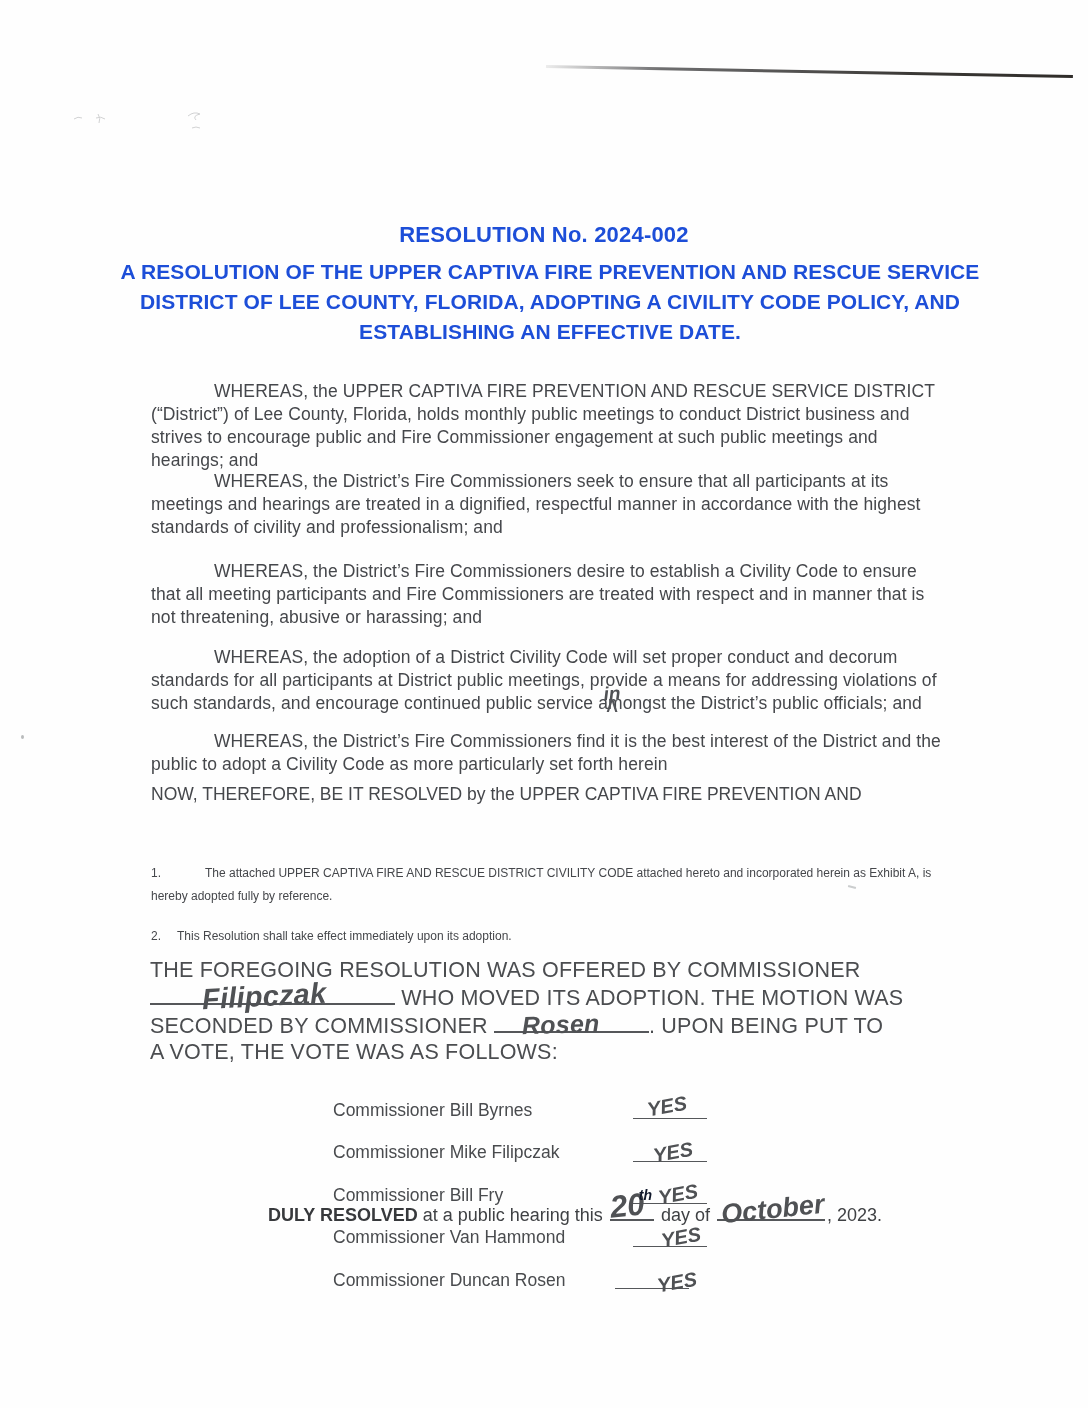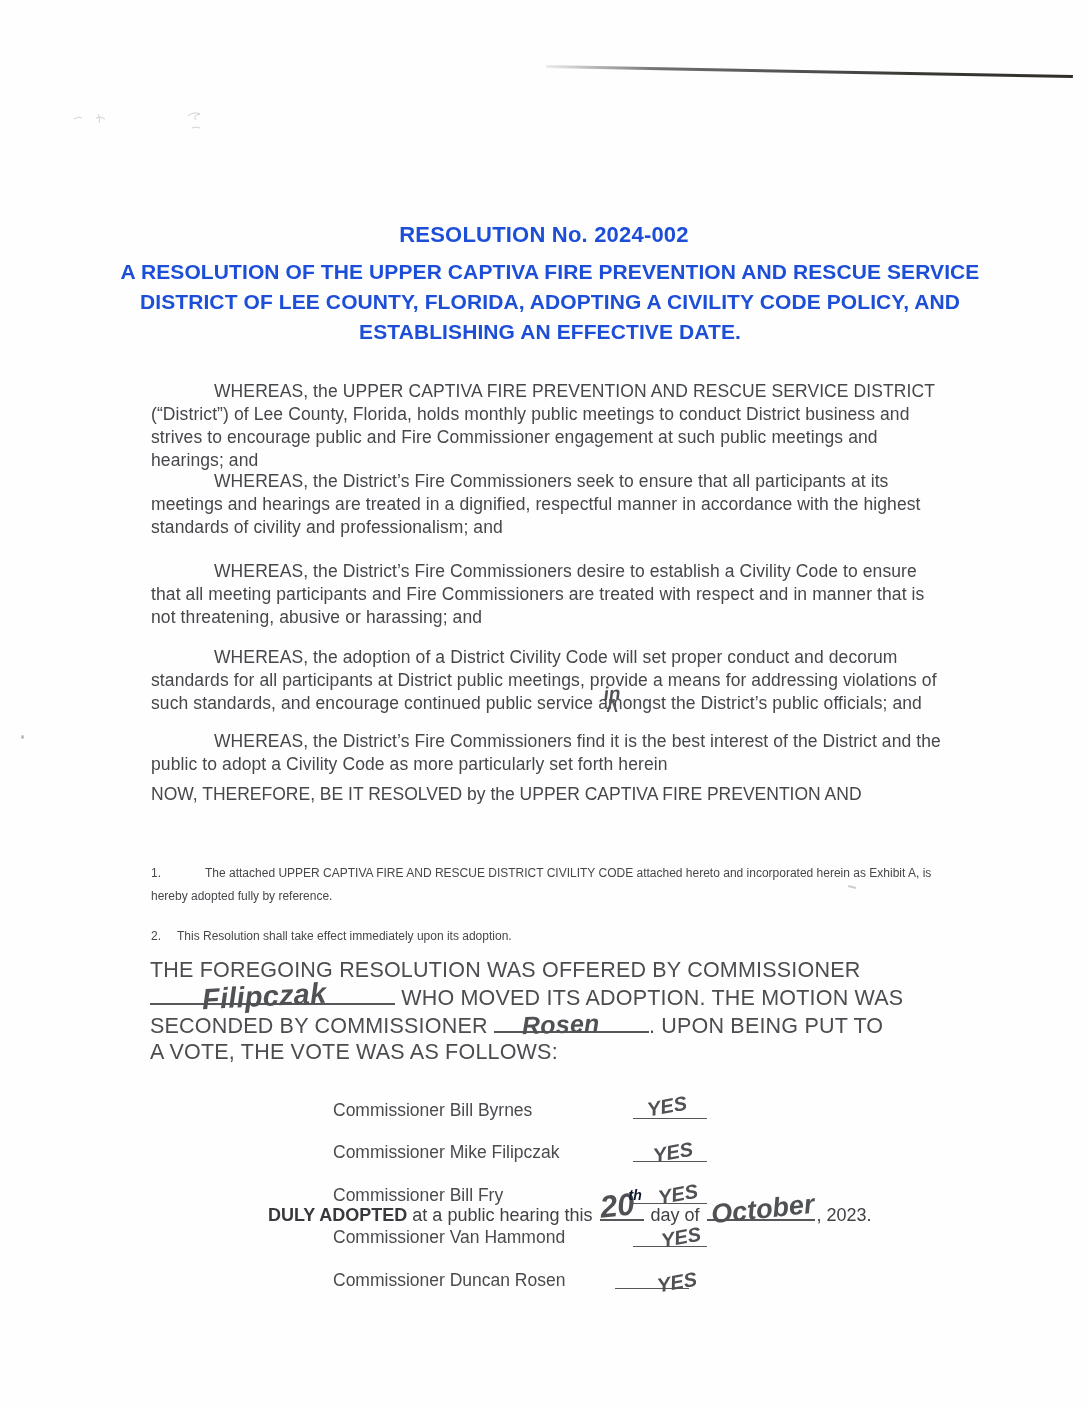--- a/index.html
+++ b/index.html
@@ -144,19 +144,19 @@
       <span class="vote-hand hand">YES</span>
     </div>
     <div class="vote-row">
       <span class="vote-name">Commissioner Duncan Rosen</span>
       <span class="vote-line"></span>
       <span class="vote-hand hand">YES</span>
     </div>
   </div>
 
   <div class="adopted">
-    <span class="bold">DULY ADOPTED</span><span> at a public hearing this</span>
+    <span class="bold">DULY RESOLVED</span><span> at a public hearing this</span>
     <span class="day-blank"><span class="hand">20</span><sup>th</sup></span>
     <span>day of</span>
     <span class="month-blank"><span class="hand">October</span></span><span>, 2023.</span>
   </div>
 
 </div>
 
 </body></html>

